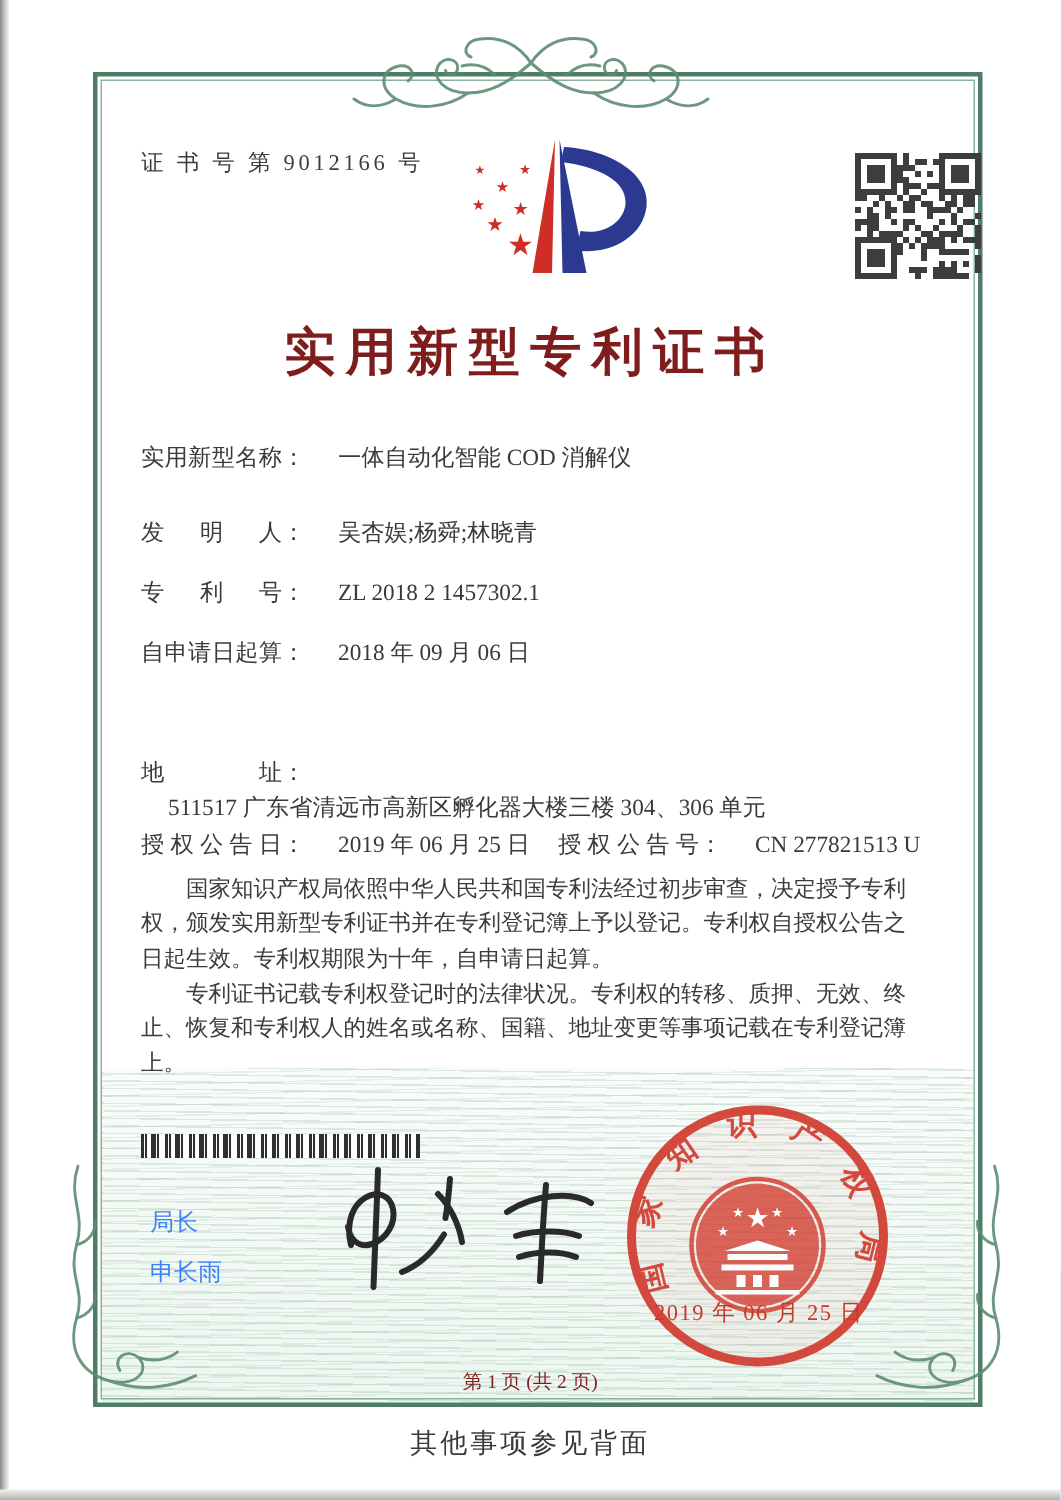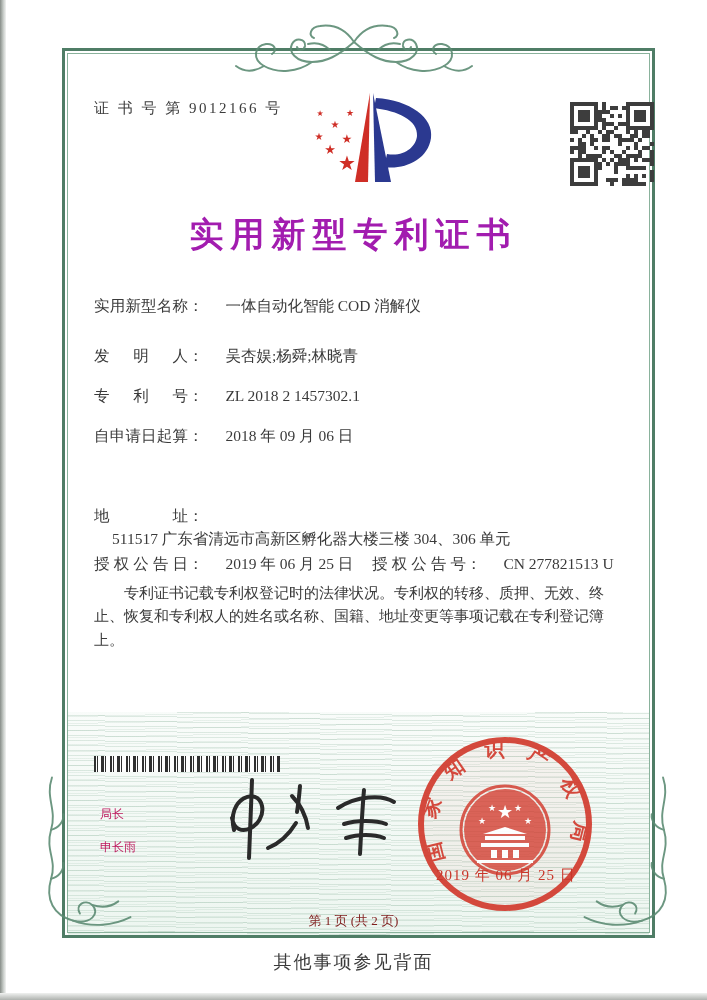--- a/index.html
+++ b/index.html
@@ -17,37 +17,37 @@
           repeating-linear-gradient(-1.2deg, rgba(104,156,126,.12) 0 1px, rgba(255,255,255,0) 1px 7px),
           linear-gradient(180deg, rgba(230,242,234,.25), rgba(222,238,228,.55));}
   .ornament-top{position:absolute;left:50%;transform:translateX(-50%);top:16px;width:240px;height:64px;}
   .ornament-corner{position:absolute;width:96px;height:172px;}
   .ornament-corner.left{left:38px;top:770px;}
   .ornament-corner.right{right:30px;top:770px;transform:scaleX(-1);}
   .cert-no{position:absolute;left:94px;top:99px;font-size:15px;letter-spacing:2.5px;color:#3c3c3c;}
   .logo{position:absolute;left:298px;top:88px;width:150px;height:100px;}
   .qr{position:absolute;left:570px;top:102px;width:84px;height:84px;}
   .title{position:absolute;left:0;right:0;top:212px;text-align:center;font-size:34px;font-weight:700;
-        letter-spacing:7px;color:#a21caf;}
+        letter-spacing:7px;color:#7f1d1d;}
   .field-row{position:absolute;left:94px;font-size:15.5px;color:#3a3a3a;width:540px;line-height:23px;}
   .lbl{display:inline-block;width:94px;text-align:justify;text-align-last:justify;vertical-align:top;}
   .colon{display:inline-block;vertical-align:top;}
   .val{display:inline-block;margin-left:18px;vertical-align:top;}
   .addr .val{width:418px;}
   .grant-row{display:flex;}
   .pair{white-space:nowrap;}
   .pair.first{width:278px;}
   .body-text{position:absolute;left:94px;top:582px;width:524px;font-size:15px;line-height:1.55;
         color:#3b3b3b;}
   .body-text p{margin:0;text-indent:2em;}
   .barcode{position:absolute;left:94px;top:756px;width:186px;height:16px;
         background:repeating-linear-gradient(90deg,#2f2f2f 0 2px,#fdfdfd 2px 3px,#2f2f2f 3px 4px,#fdfdfd 4px 7px,
         #2f2f2f 7px 10px,#fdfdfd 10px 11px,#2f2f2f 11px 12px,#fdfdfd 12px 16px);}
-  .signer{position:absolute;left:100px;top:799px;font-size:12px;color:#be185d;line-height:33px;
-        font-family:Liberation Mono, monospace;}
+  .signer{position:absolute;left:100px;top:799px;font-size:16px;color:#3b82f6;line-height:33px;
+        font-family:Liberation Sans, sans-serif;}
   .signature{position:absolute;left:196px;top:768px;width:210px;height:100px;}
   .seal{position:absolute;left:415px;top:734px;width:180px;height:180px;opacity:.92;}
   .seal-date{position:absolute;left:436px;top:866px;font-size:15px;color:#c9372b;letter-spacing:1px;z-index:3;}
   .page-num{position:absolute;left:0;right:0;top:912px;text-align:center;font-size:13px;color:#7f1d1d;z-index:2;}
   .back-note{position:absolute;left:0;right:0;top:950px;text-align:center;font-size:18px;color:#3a3a3a;
         letter-spacing:2px;}
 </style>
 </head>
 <body>
 
@@ -287,20 +287,21 @@
       <span class="lbl">授权公告日</span><span class="colon">：</span>
       <span class="val">2019 年 06 月 25 日</span>
     </div>
     <div class="pair">
       <span class="lbl">授权公告号</span><span class="colon">：</span>
       <span class="val">CN 277821513 U</span>
     </div>
   </div>
 
   <div class="body-text">
+    <p>国家知识产权局依照中华人民共和国专利法经过初步审查，决定授予专利权，颁发实用新型专利证书并在专利登记簿上予以登记。专利权自授权公告之日起生效。专利权期限为十年，自申请日起算。</p>
     <p>专利证书记载专利权登记时的法律状况。专利权的转移、质押、无效、终止、恢复和专利权人的姓名或名称、国籍、地址变更等事项记载在专利登记簿上。</p>
   </div>
 
   <div class="barcode"></div>
 
   <div class="signer">
     <div>局长</div>
     <div>申长雨</div>
   </div>
 

